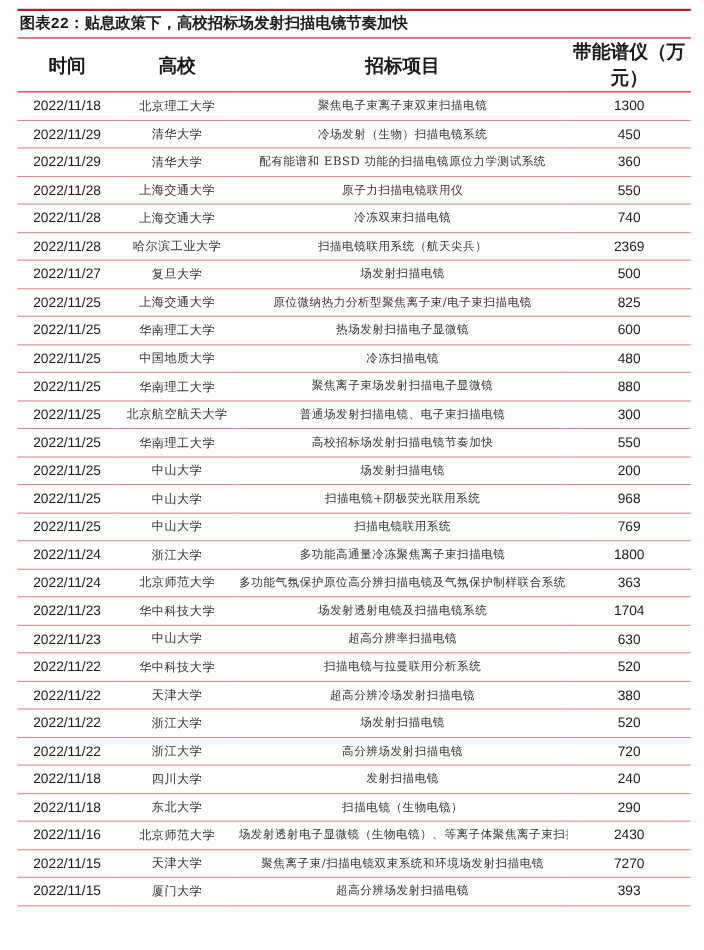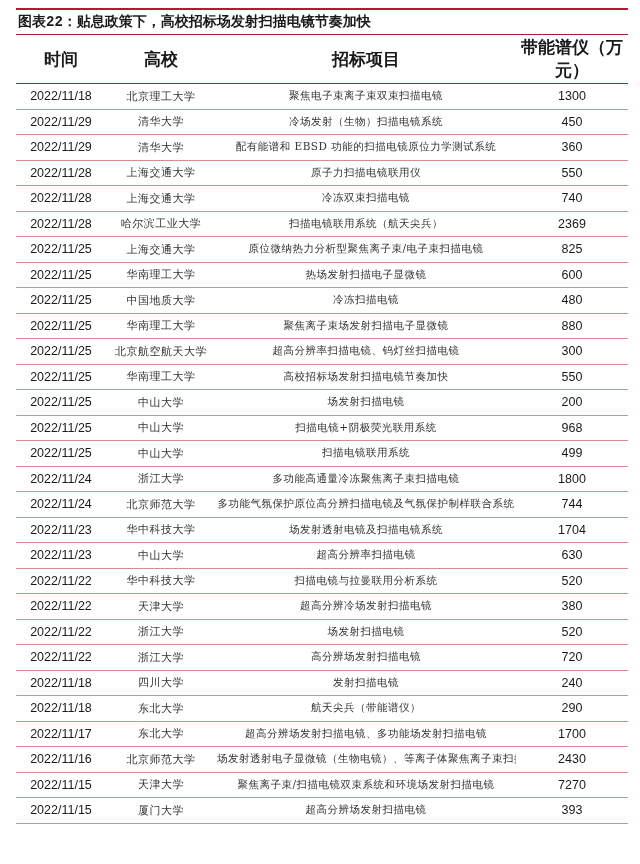--- a/index.html
+++ b/index.html
@@ -72,20 +72,26 @@
           <td class="proj">冷冻双束扫描电镜</td>
           <td class="amt">740</td>
         </tr>
         <tr>
           <td class="date">2022/11/28</td>
           <td class="uni">哈尔滨工业大学</td>
           <td class="proj">扫描电镜联用系统（航天尖兵）</td>
           <td class="amt">2369</td>
         </tr>
         <tr>
+          <td class="date">2022/11/27</td>
+          <td class="uni">复旦大学</td>
+          <td class="proj">场发射扫描电镜</td>
+          <td class="amt">500</td>
+        </tr>
+        <tr>
           <td class="date">2022/11/25</td>
           <td class="uni">上海交通大学</td>
           <td class="proj">原位微纳热力分析型聚焦离子束/电子束扫描电镜</td>
           <td class="amt">825</td>
         </tr>
         <tr>
           <td class="date">2022/11/25</td>
           <td class="uni">华南理工大学</td>
           <td class="proj">热场发射扫描电子显微镜</td>
           <td class="amt">600</td>
@@ -98,21 +104,21 @@
         </tr>
         <tr>
           <td class="date">2022/11/25</td>
           <td class="uni">华南理工大学</td>
           <td class="proj">聚焦离子束场发射扫描电子显微镜</td>
           <td class="amt">880</td>
         </tr>
         <tr>
           <td class="date">2022/11/25</td>
           <td class="uni">北京航空航天大学</td>
-          <td class="proj">超高分辨率扫描电镜、钨灯丝扫描电镜</td>
+          <td class="proj">普通场发射扫描电镜、电子束扫描电镜</td>
           <td class="amt">300</td>
         </tr>
         <tr>
           <td class="date">2022/11/25</td>
           <td class="uni">华南理工大学</td>
           <td class="proj">高校招标场发射扫描电镜节奏加快</td>
           <td class="amt">550</td>
         </tr>
         <tr>
           <td class="date">2022/11/25</td>
@@ -123,33 +129,33 @@
         <tr>
           <td class="date">2022/11/25</td>
           <td class="uni">中山大学</td>
           <td class="proj">扫描电镜+阴极荧光联用系统</td>
           <td class="amt">968</td>
         </tr>
         <tr>
           <td class="date">2022/11/25</td>
           <td class="uni">中山大学</td>
           <td class="proj">扫描电镜联用系统</td>
-          <td class="amt">499</td>
+          <td class="amt">769</td>
         </tr>
         <tr>
           <td class="date">2022/11/24</td>
           <td class="uni">浙江大学</td>
           <td class="proj">多功能高通量冷冻聚焦离子束扫描电镜</td>
           <td class="amt">1800</td>
         </tr>
         <tr>
           <td class="date">2022/11/24</td>
           <td class="uni">北京师范大学</td>
           <td class="proj">多功能气氛保护原位高分辨扫描电镜及气氛保护制样联合系统</td>
-          <td class="amt">744</td>
+          <td class="amt">363</td>
         </tr>
         <tr>
           <td class="date">2022/11/23</td>
           <td class="uni">华中科技大学</td>
           <td class="proj">场发射透射电镜及扫描电镜系统</td>
           <td class="amt">1704</td>
         </tr>
         <tr>
           <td class="date">2022/11/23</td>
           <td class="uni">中山大学</td>
@@ -182,28 +188,22 @@
         </tr>
         <tr>
           <td class="date">2022/11/18</td>
           <td class="uni">四川大学</td>
           <td class="proj">发射扫描电镜</td>
           <td class="amt">240</td>
         </tr>
         <tr>
           <td class="date">2022/11/18</td>
           <td class="uni">东北大学</td>
-          <td class="proj">航天尖兵（带能谱仪）</td>
+          <td class="proj">扫描电镜（生物电镜）</td>
           <td class="amt">290</td>
-        </tr>
-        <tr>
-          <td class="date">2022/11/17</td>
-          <td class="uni">东北大学</td>
-          <td class="proj">超高分辨场发射扫描电镜、多功能场发射扫描电镜</td>
-          <td class="amt">1700</td>
         </tr>
         <tr>
           <td class="date">2022/11/16</td>
           <td class="uni">北京师范大学</td>
           <td class="proj">场发射透射电子显微镜（生物电镜）、等离子体聚焦离子束扫描电镜</td>
           <td class="amt">2430</td>
         </tr>
         <tr>
           <td class="date">2022/11/15</td>
           <td class="uni">天津大学</td>

